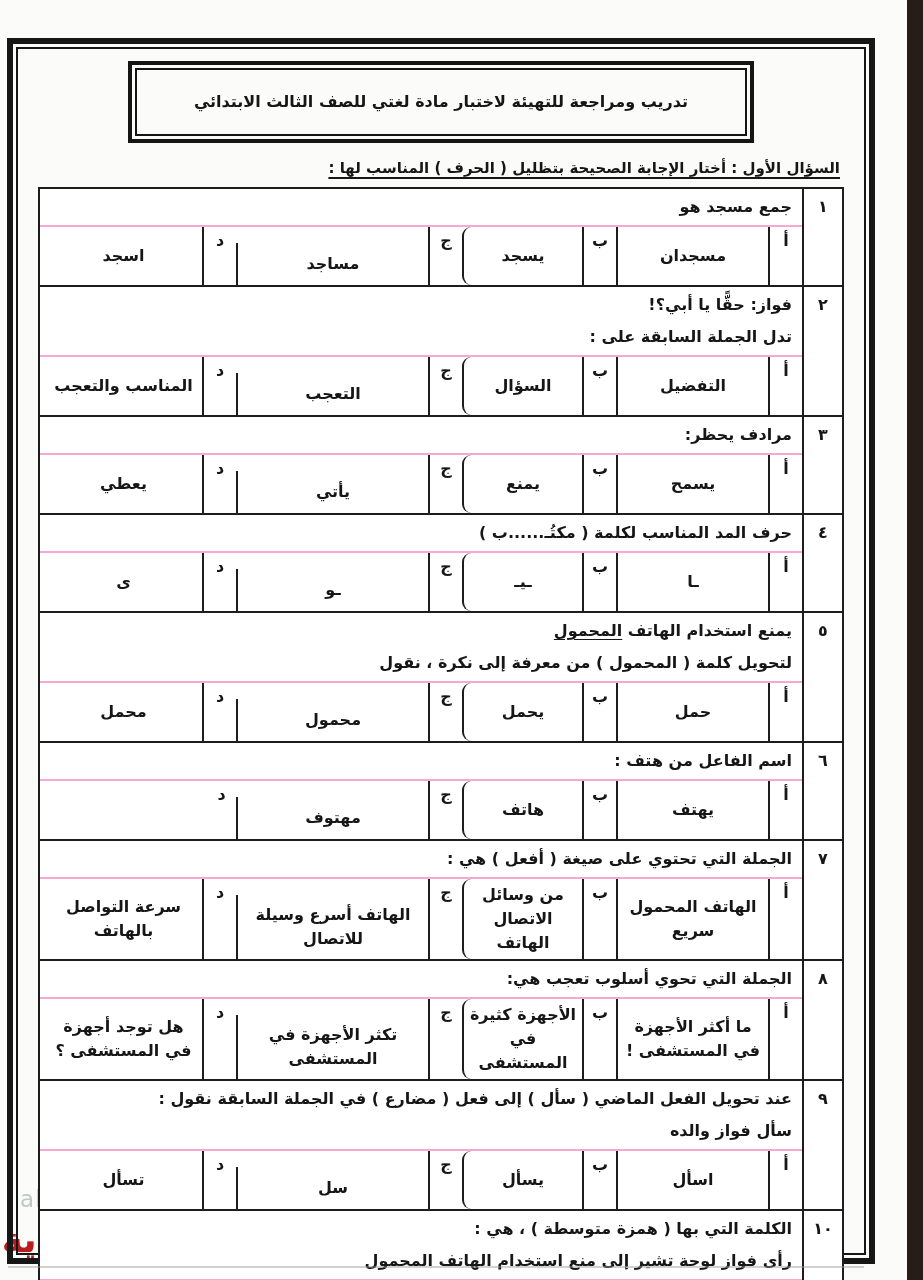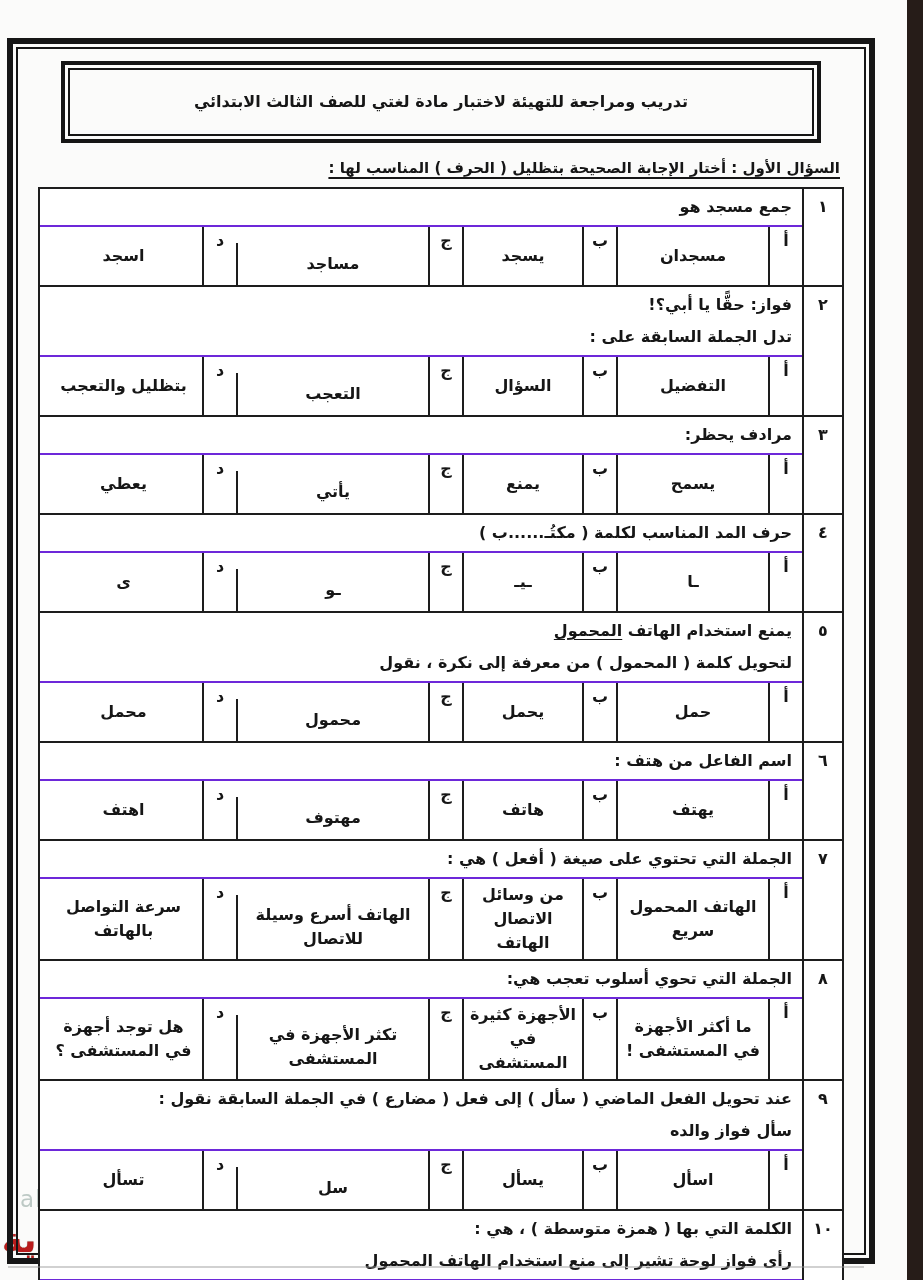--- a/index.html
+++ b/index.html
@@ -31,54 +31,54 @@
   .shadow-line { position:absolute; left:8px; top:1266px; width:856px; height:2px; background:#9a9a9a; opacity:.45; }
 
   
   .frame {
     position:absolute; left:7px; top:38px; width:868px; height:1226px;
     border:6px solid #161616; background:transparent;
   }
   .frame-inner { position:absolute; inset:3px; border:2px solid #161616; }
 
   
-  .header-box { width:760px; margin:12px auto 0; border:4px solid #151515; padding:3px; }
+  .header-box { width:626px; margin:12px auto 0; border:4px solid #151515; padding:3px; }
   .header-box-inner {
     border:2px solid #151515; padding:21px 8px; text-align:center;
     font-size:16px; font-weight:bold; line-height:22px;
   }
 
   .section-title {
     margin:16px 24px 10px; text-align:right; direction:rtl;
     font-size:15px; font-weight:bold;
     text-decoration:underline; text-underline-offset:4px; text-decoration-thickness:2px;
   }
 
   
   .qtable { width:806px; margin:4px auto 0; border:2px solid #1d1d1d; direction:rtl; background:#fff; }
   .question { display:flex; }
   .question + .question { border-top:2px solid #1d1d1d; }
   .num-cell {
     flex:0 0 40px; width:40px; border-left:2px solid #1d1d1d;
     font-size:16px; font-weight:bold; text-align:center; padding-top:8px;
   }
   .q-body { flex:1; display:flex; flex-direction:column; min-width:0; }
-  .q-text { border-bottom:2px solid #6d28d9; padding:2px 10px 2px 6px; }
+  .q-text { border-bottom:2px solid #f9a8d4; padding:2px 10px 2px 6px; }
   .q-line { font-size:16px; font-weight:bold; line-height:26px; padding:3px 0; }
   .u { text-decoration:underline; text-underline-offset:3px; }
   .opts { display:flex; flex:1; }
   .opts > div {
     border-left:2px solid #1d1d1d; display:flex; justify-content:center;
     font-size:16px; font-weight:bold; min-height:42px; padding:4px 3px; text-align:center;
   }
   .opts > div:last-child { border-left:none;padding-left:8px; }
   .letter-cell { flex:0 0 34px; align-items:flex-start; padding-top:9px; }
   .opt-cell { align-items:center; line-height:24px; }
   .opt-cell.w1 { flex:0 0 152px; }
-  .opt-cell.w2 { flex:0 0 120px; }
+  .opt-cell.w2 { flex:0 0 120px;border-radius:9px; }
   .opt-cell.w3 { flex:0 0 192px;margin-top:16px; }
   .opt-cell.w4 { flex:1 1 auto; }
 </style>
 </head>
 <body>
 
 <div class="scan-strip"></div>
 
 <div class="wm-block b1"></div>
 <div class="wm-block b2"></div>
@@ -122,21 +122,21 @@
               <div class="q-line">تدل الجملة السابقة على :</div>
             </div>
       <div class="opts">
               <div class="letter-cell">أ</div>
               <div class="opt-cell w1">التفضيل</div>
               <div class="letter-cell">ب</div>
               <div class="opt-cell w2">السؤال</div>
               <div class="letter-cell">ج</div>
               <div class="opt-cell w3">التعجب</div>
               <div class="letter-cell">د</div>
-              <div class="opt-cell w4">بتظليل والتعجب</div>
+              <div class="opt-cell w4">المناسب والتعجب</div>
             </div>
     </div>
   </div>
 
   <div class="question">
     <div class="num-cell">٣</div>
     <div class="q-body">
       <div class="q-text">
               <div class="q-line">مرادف يحظر:</div>
             </div>
@@ -199,21 +199,20 @@
               <div class="q-line">اسم الفاعل من هتف :</div>
             </div>
       <div class="opts">
               <div class="letter-cell">أ</div>
               <div class="opt-cell w1">يهتف</div>
               <div class="letter-cell">ب</div>
               <div class="opt-cell w2">هاتف</div>
               <div class="letter-cell">ج</div>
               <div class="opt-cell w3">مهتوف</div>
               <div class="letter-cell">د</div>
-              <div class="opt-cell w4">اهتف</div>
             </div>
     </div>
   </div>
 
   <div class="question">
     <div class="num-cell">٧</div>
     <div class="q-body">
       <div class="q-text">
               <div class="q-line">الجملة التي تحتوي على صيغة ( أفعل ) هي :</div>
             </div>

